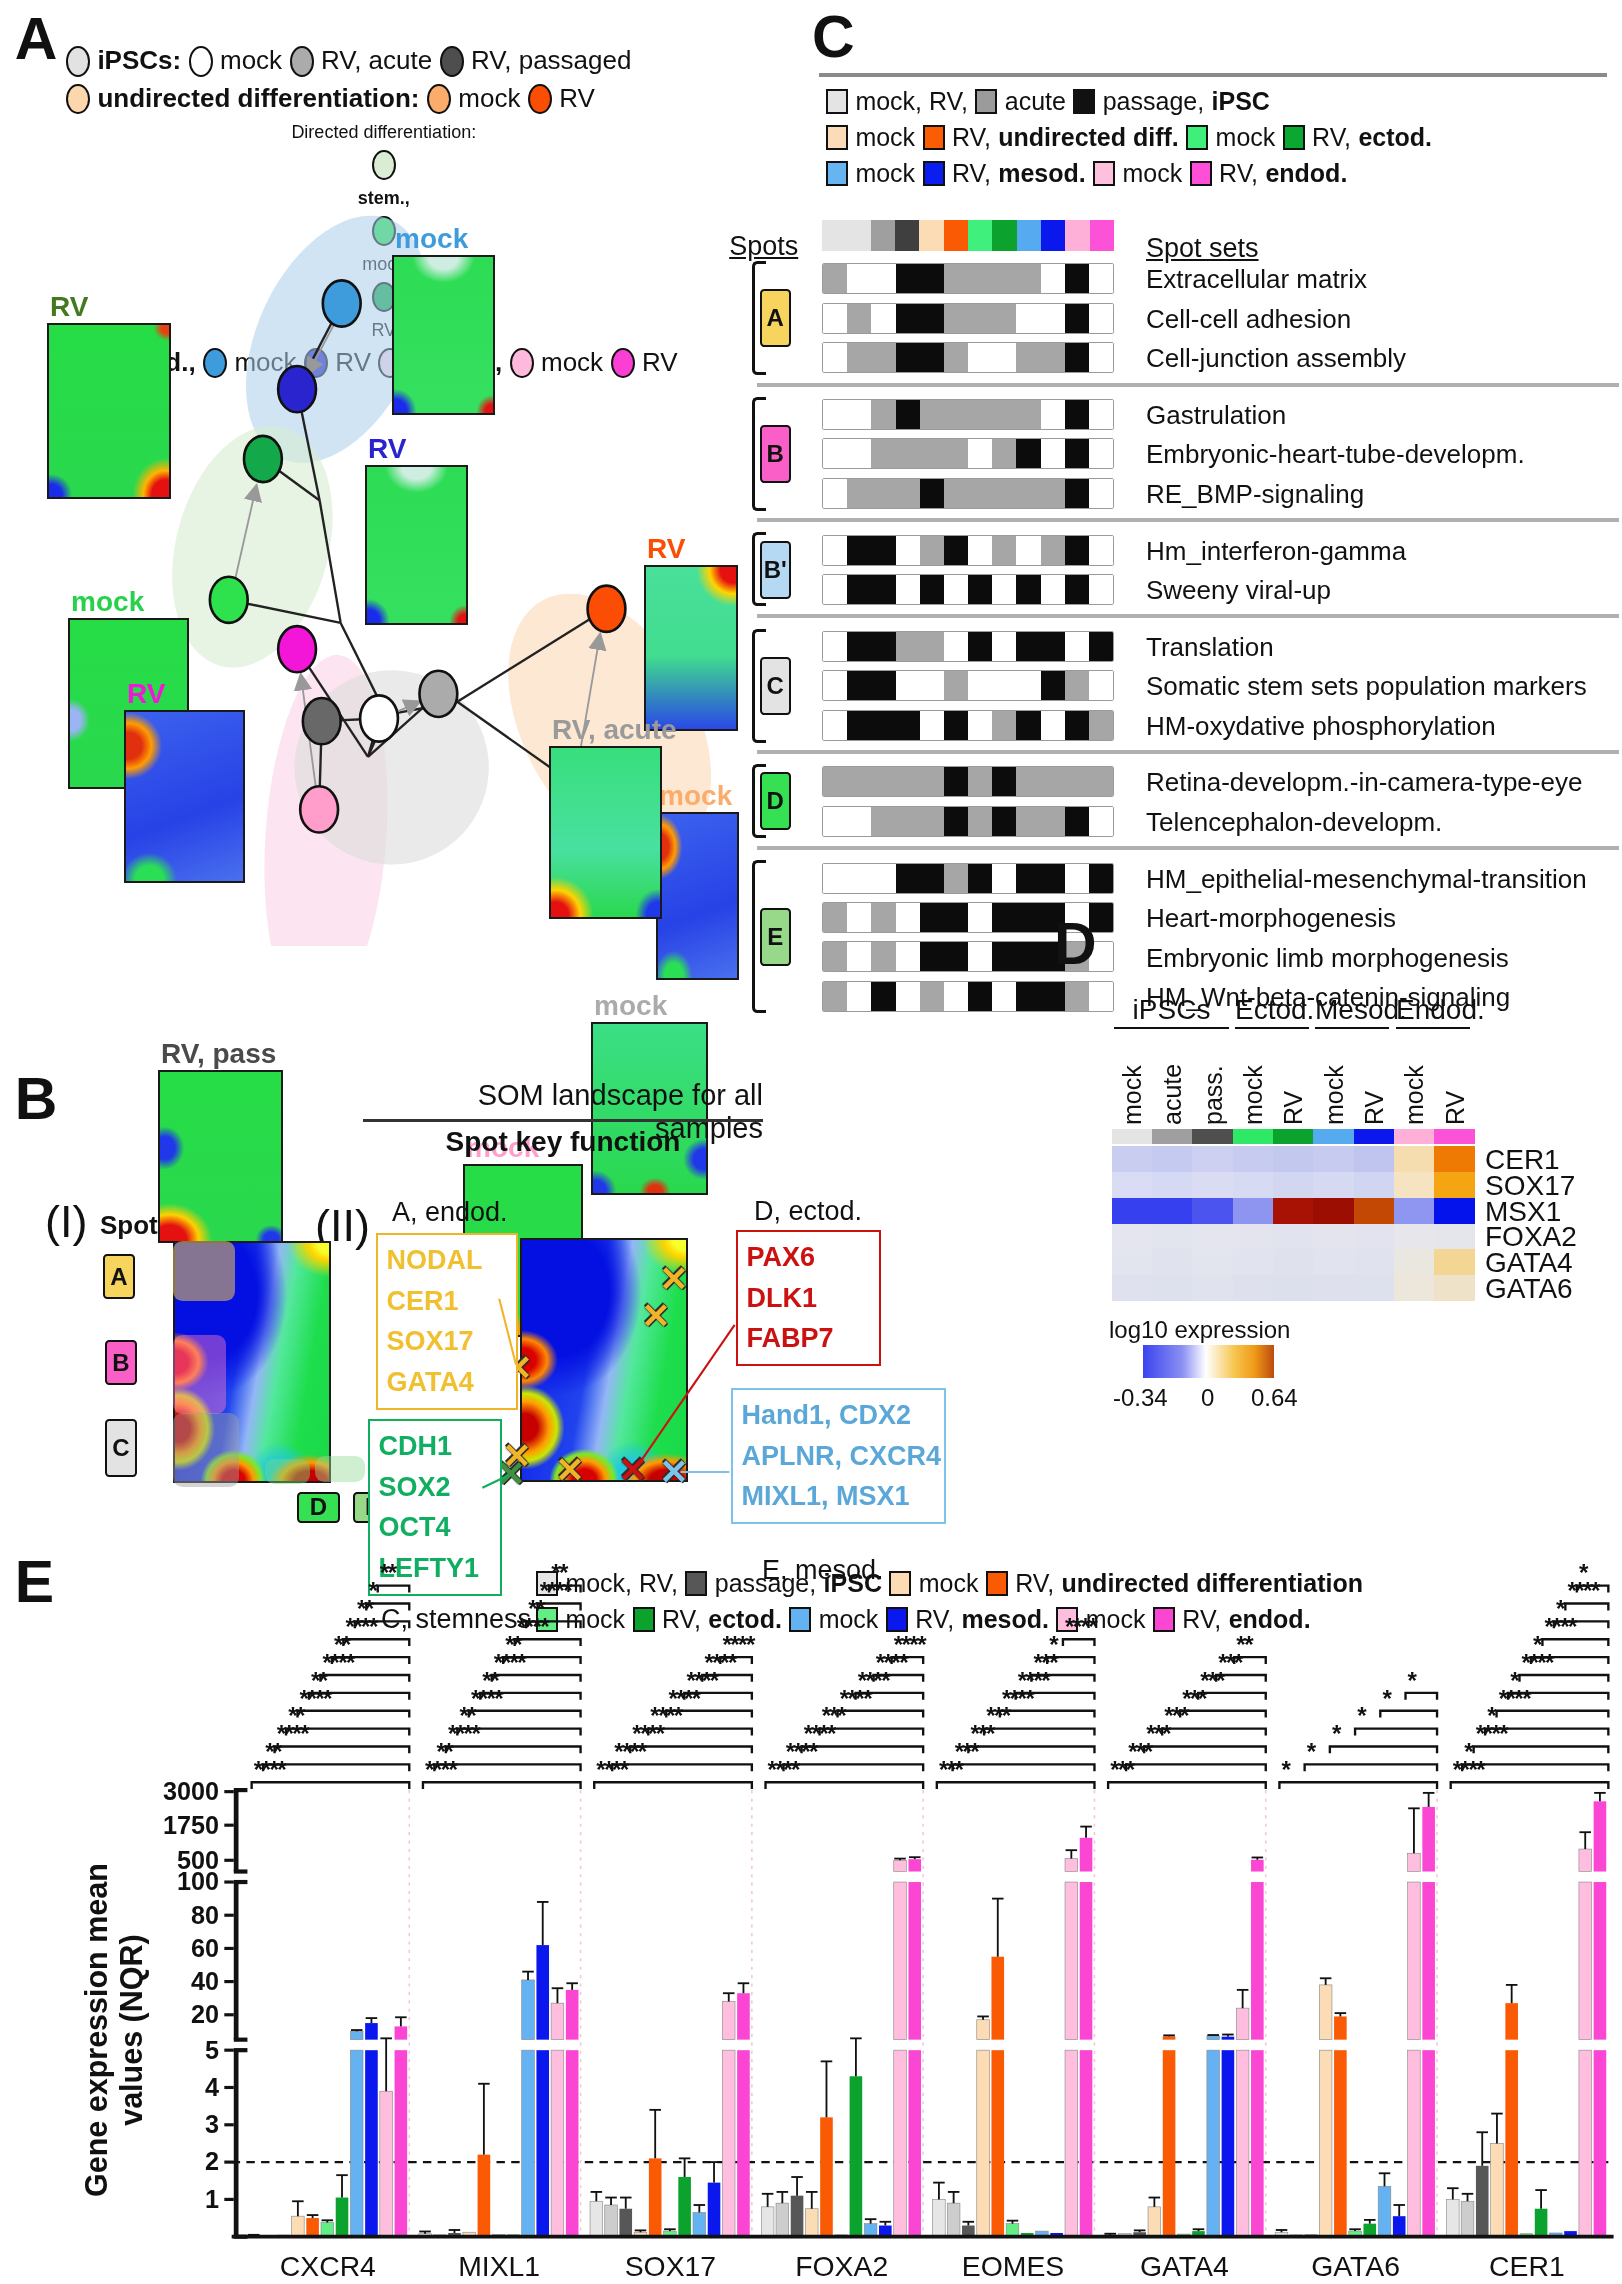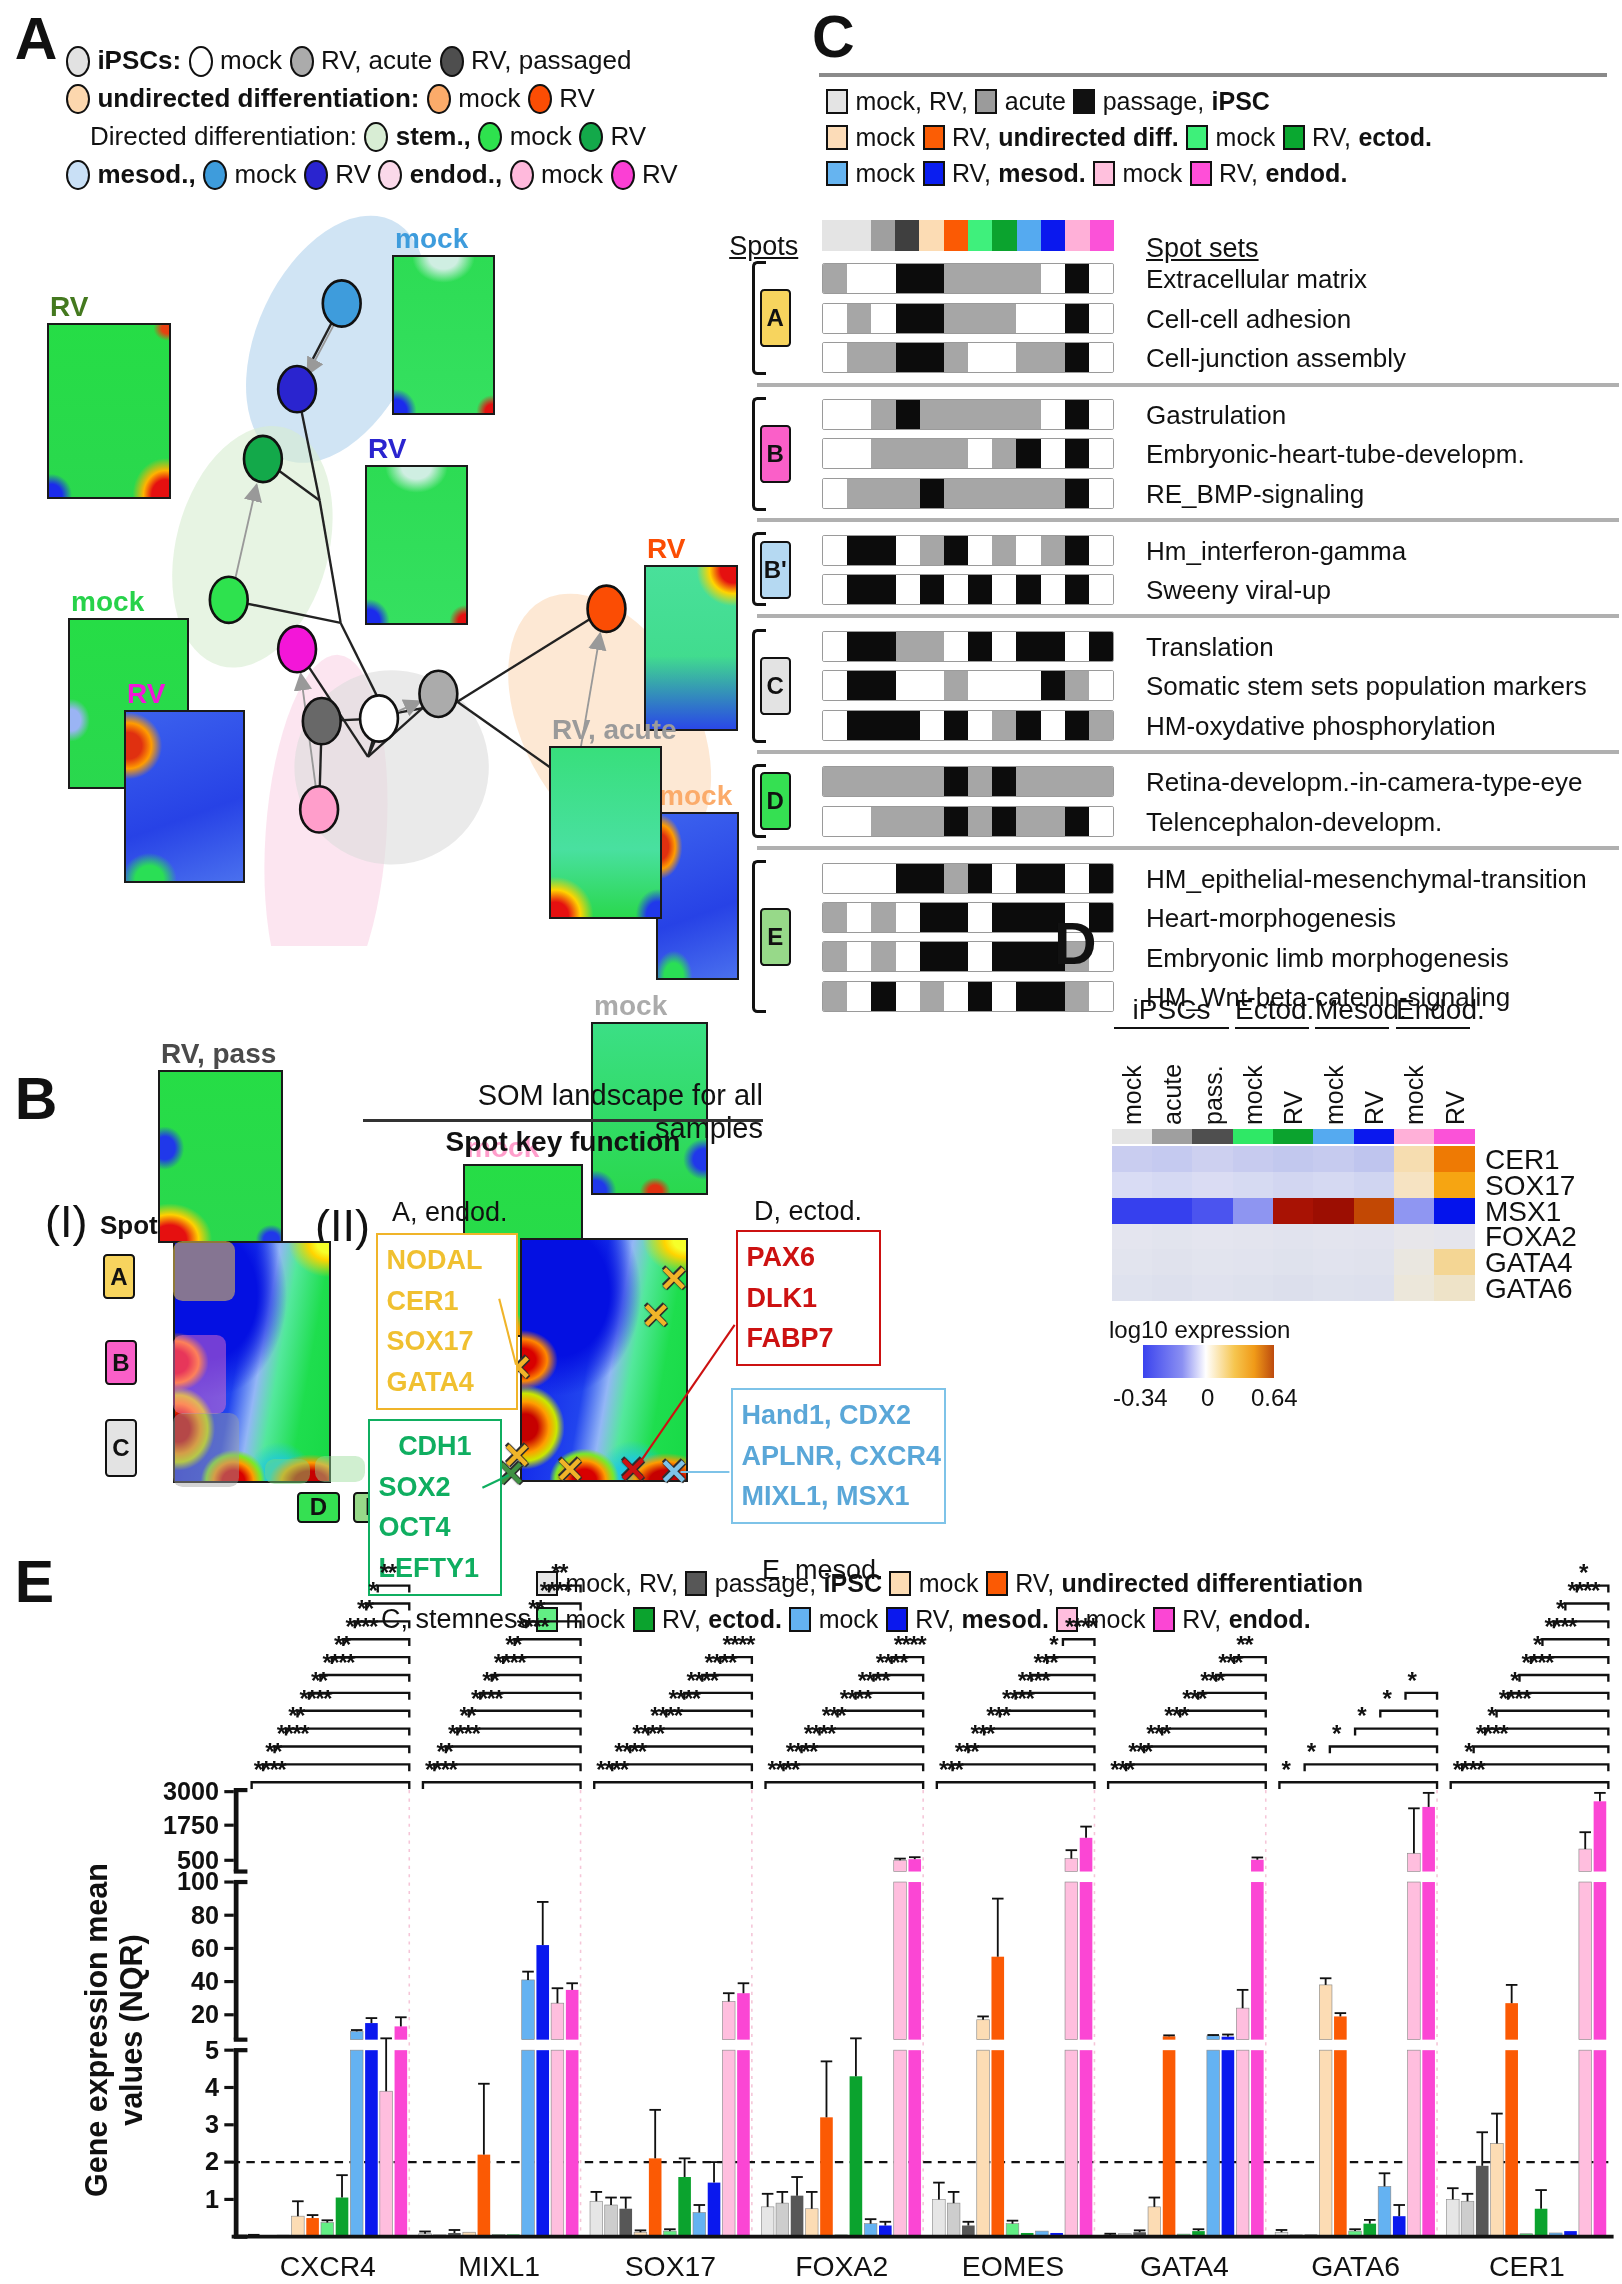--- a/index.html
+++ b/index.html
@@ -66,21 +66,21 @@
         <span>RV, passaged</span>
       </div>
       <div class="legend-row" style="font-size: 26px; margin-bottom: 7.4px;">
         <span class="sw circ" style="background: rgb(252, 215, 174);"></span>
         <span class="b">undirected differentiation:</span>
         <span class="sw circ" style="background: rgb(251, 171, 106);"></span>
         <span>mock</span>
         <span class="sw circ" style="background: rgb(251, 77, 4);"></span>
         <span>RV</span>
       </div>
-      <div class="legend-row" style="font-size: 26px; margin-bottom: 7.4px; margin-left: 24px;">
+      <div class="legend-row" style="font-size: 18px; margin-bottom: 7.4px; margin-left: 24px; flex-direction: column;">
         <span>Directed differentiation:</span>
         <span class="sw circ" style="background: rgb(216, 237, 212);"></span>
         <span class="b">stem.,</span>
         <span class="sw circ" style="background: rgb(46, 226, 78);"></span>
         <span>mock</span>
         <span class="sw circ" style="background: rgb(19, 169, 74);"></span>
         <span>RV</span>
       </div>
       <div class="legend-row" style="font-size: 26px; margin-bottom: 7.4px;">
         <span class="sw circ" style="background: rgb(201, 224, 246);"></span>
@@ -205,21 +205,21 @@
       <div class="xmark" style="left: 674px; top: 1278px; color: rgb(240, 180, 41);">✕</div>
       <div class="xmark" style="left: 656px; top: 1315px; color: rgb(240, 180, 41);">✕</div>
       <div class="callout" style="left: 376px; top: 1233px; width: 121px; border-color: rgb(240, 180, 41);">
         <div class="gline" style="color: rgb(240, 192, 48);">NODAL</div>
         <div class="gline" style="color: rgb(240, 192, 48);">CER1</div>
         <div class="gline" style="color: rgb(240, 192, 48);">SOX17</div>
         <div class="gline" style="color: rgb(240, 192, 48);">GATA4</div>
       </div>
       <div class="callout-title" style="left: 392px; top: 1197px;">A, endod.</div>
       <div class="callout" style="left: 368px; top: 1419px; width: 113px; border-color: rgb(15, 174, 96);">
-        <div class="gline" style="color: rgb(15, 174, 96); text-align: center;">CDH1</div>
+        <div class="gline" style="color: rgb(15, 174, 96);">CDH1</div>
         <div class="gline" style="color: rgb(15, 174, 96);">SOX2</div>
         <div class="gline" style="color: rgb(15, 174, 96);">OCT4</div>
         <div class="gline" style="color: rgb(15, 174, 96);">LEFTY1</div>
       </div>
       <div class="callout-title" style="left: 381px; top: 1604px;">C, stemness</div>
       <div class="callout" style="left: 736px; top: 1230px; width: 124px; border-color: rgb(204, 17, 17);">
         <div class="gline" style="color: rgb(204, 17, 17);">PAX6</div>
         <div class="gline" style="color: rgb(204, 17, 17);">DLK1</div>
         <div class="gline" style="color: rgb(204, 17, 17);">FABP7</div>
       </div>

